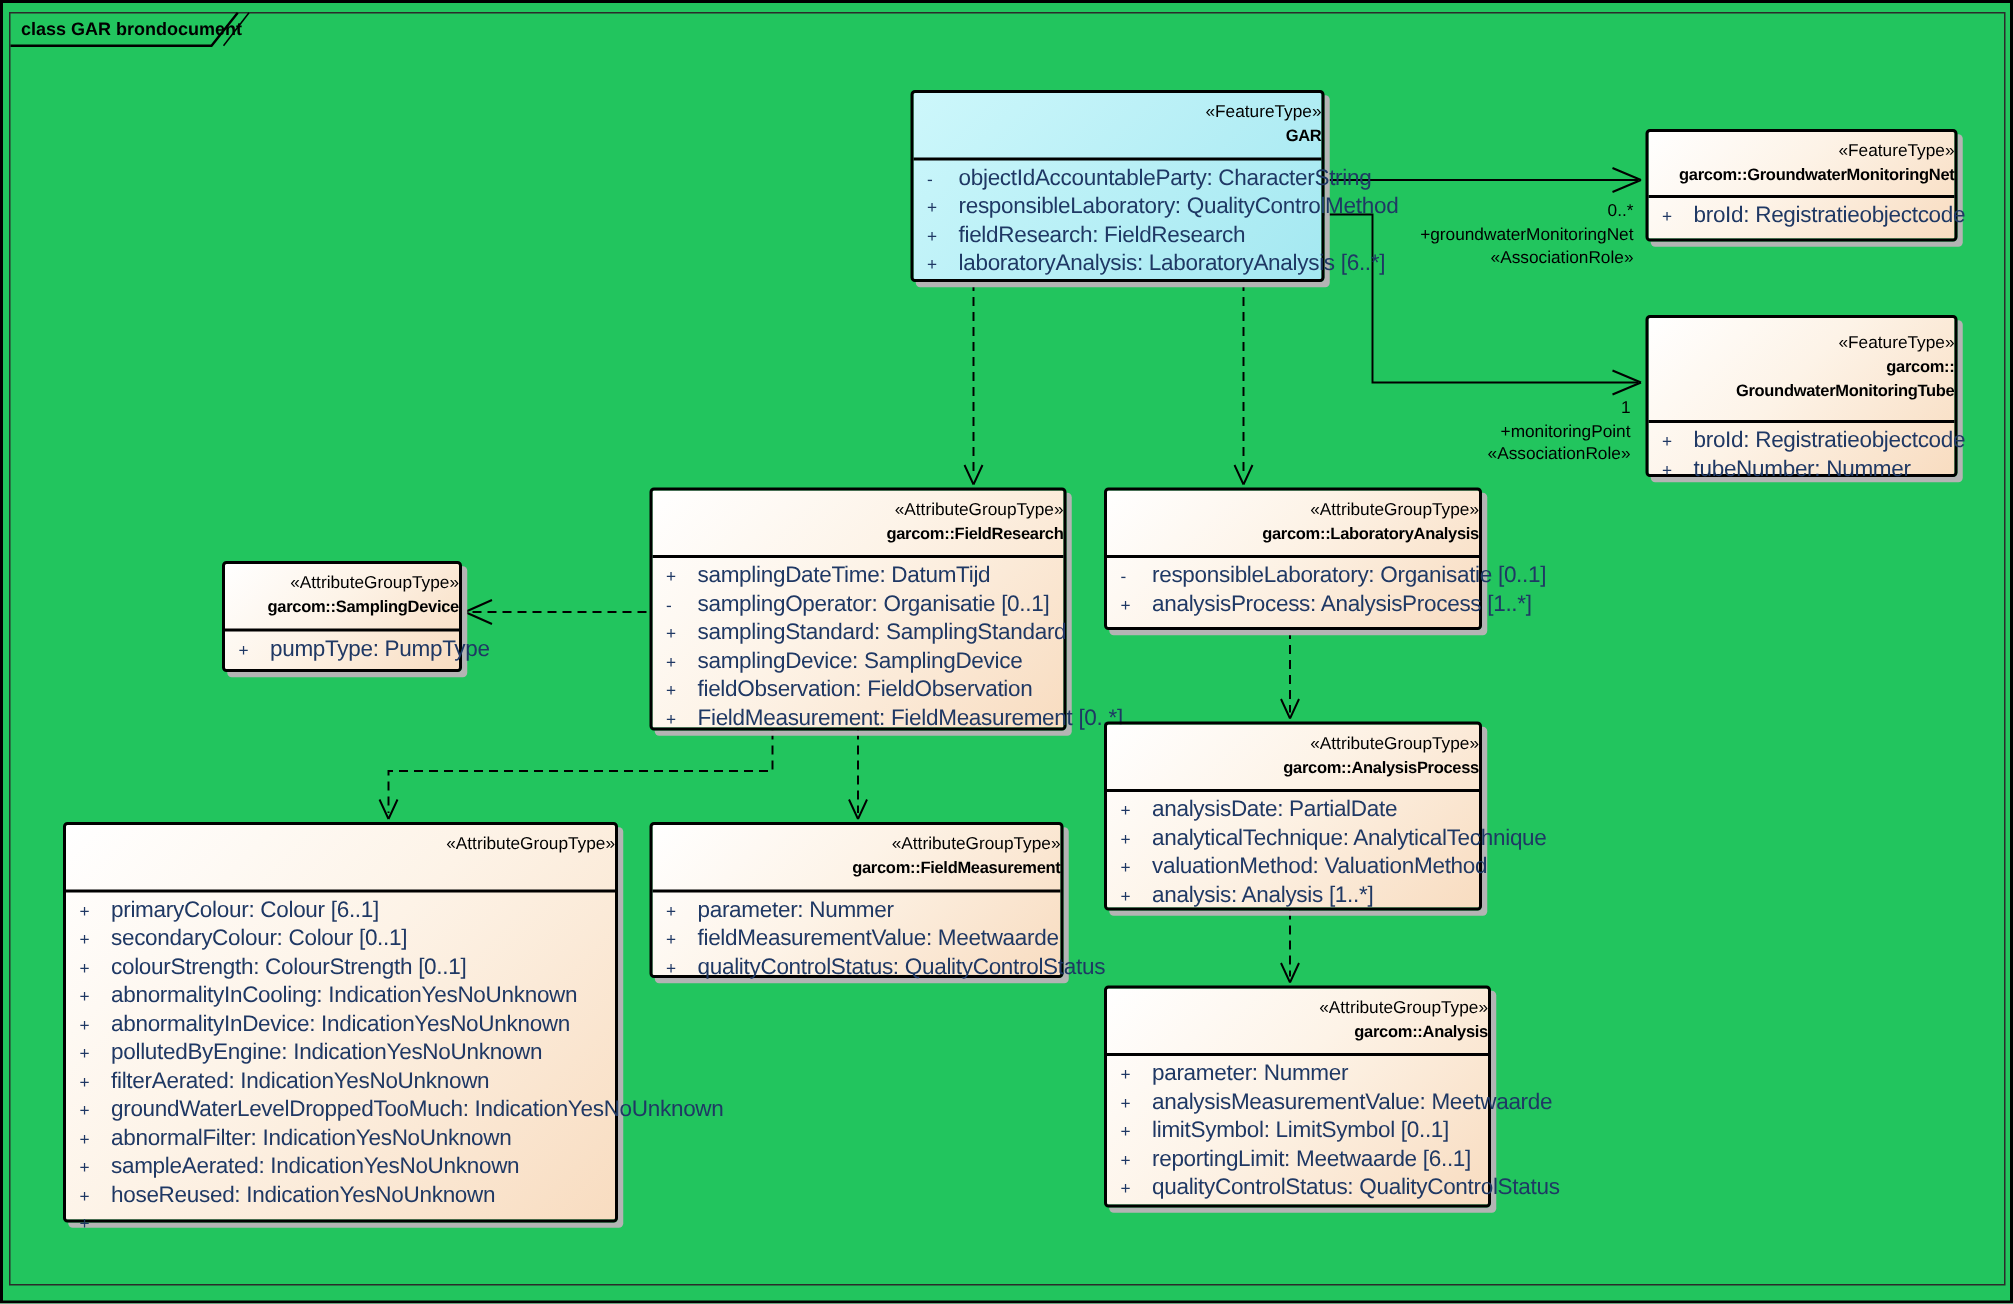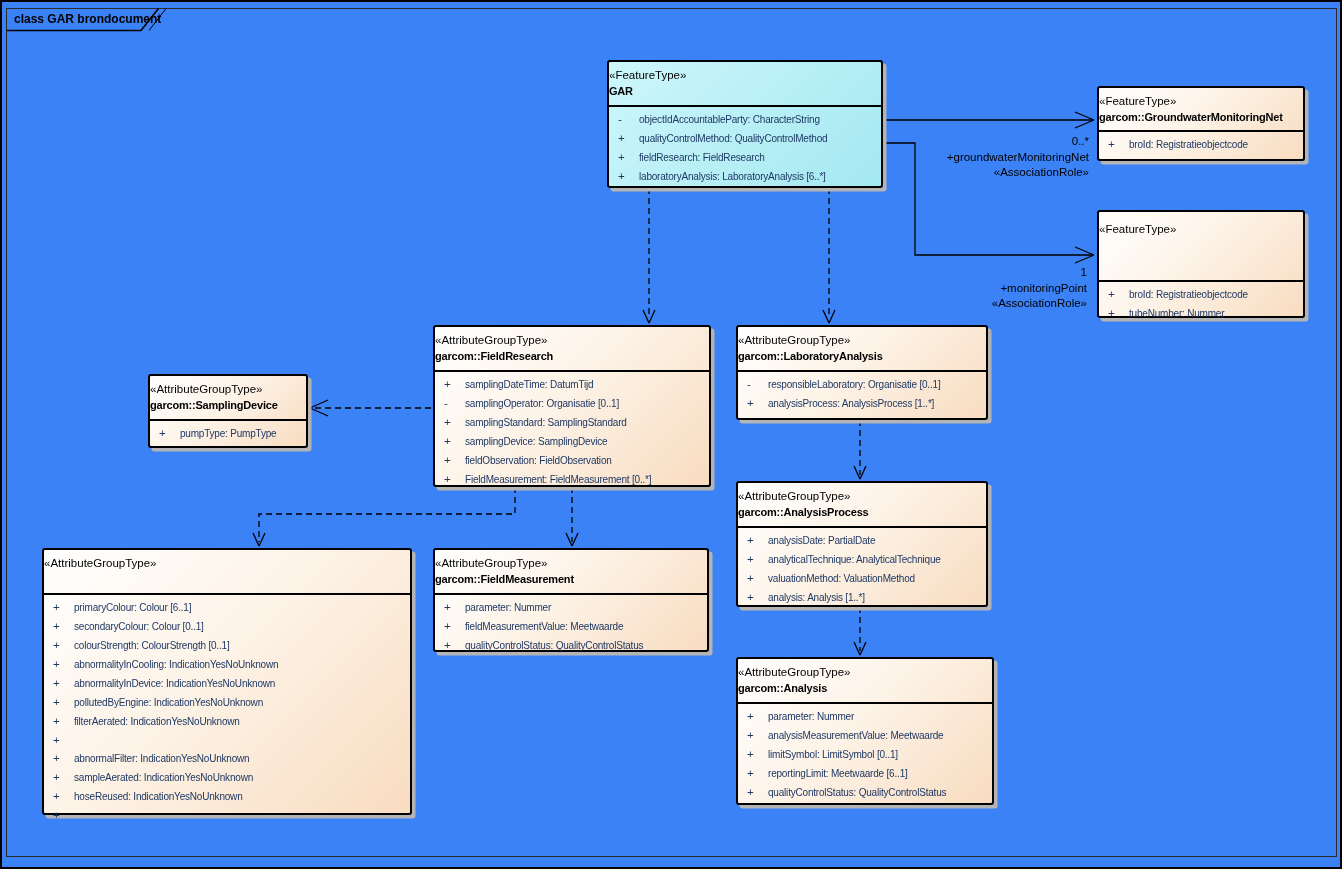--- a/index.html
+++ b/index.html
@@ -1,43 +1,43 @@
 <!DOCTYPE html>
 <html><head>
 <meta charset="utf-8">
 <style>
   html,body{margin:0;padding:0;background:#e8e8e8;}
   #canvas{
-    position:relative;width:1342px;height:869px;background:#3b82f6;
+    position:relative;width:1342px;height:869px;background:#22c55e;
     box-sizing:border-box;border:2px solid #000;
     font-family:"Liberation Sans",sans-serif;overflow:hidden;
   }
   #frame{
     position:absolute;left:4px;top:6px;width:1331px;height:849px;
     border:1px solid #2b2b2b;box-sizing:border-box;
   }
   #frame-tab-text{
     position:absolute;left:12px;top:10px;font-size:12px;font-weight:bold;color:#000;white-space:nowrap;
   }
   #connector-layer{position:absolute;left:0;top:0;width:1342px;height:869px;pointer-events:none;}
   .uml-box{
     position:absolute;box-sizing:border-box;border:2px solid #000;border-radius:3px;
     box-shadow:3.5px 3.5px 0 #b4b4b4;z-index:2;
   }
   .feature-fill{background:linear-gradient(135deg,#cdf7fb 0%,#a4e8f1 100%);}
   .group-fill{background:linear-gradient(135deg,#ffffff 0%,#fdf3e7 45%,#f8dcc0 100%);}
   .box-header{
-    box-sizing:border-box;border-bottom:2px solid #000;text-align:left;padding-top:5px;
+    box-sizing:border-box;border-bottom:2px solid #000;text-align:right;padding-top:5px;
   }
   .stereotype{font-size:11.5px;line-height:16px;color:#000;}
   .box-name{font-size:11px;font-weight:bold;line-height:16px;color:#000;white-space:pre-line;letter-spacing:-0.2px;}
   .box-attrs{padding-top:3px;}
   .attr-row{display:flex;align-items:baseline;line-height:18px;white-space:nowrap;}
   .attr-vis{flex:none;width:21px;padding-left:9px;font-size:11.5px;color:#1f3864;}
-  .attr-text{font-size:10px;letter-spacing:-0.2px;color:#1f3864;}
+  .attr-text{font-size:15px;letter-spacing:-0.2px;color:#1f3864;}
   .edge-labels{
     position:absolute;z-index:3;text-align:right;font-size:11.5px;line-height:15.5px;color:#000;white-space:nowrap;
   }
 </style>
 </head>
 <body>
 
 <div id="canvas">
 
   <div id="frame"></div>
@@ -102,21 +102,21 @@
       <div class="stereotype">«FeatureType»</div>
       <div class="box-name">GAR</div>
     </div>
     <div class="box-attrs">
         <div class="attr-row">
           <span class="attr-vis">-</span>
           <span class="attr-text">objectIdAccountableParty: CharacterString</span>
         </div>
         <div class="attr-row">
           <span class="attr-vis">+</span>
-          <span class="attr-text">qualityControlMethod: QualityControlMethod</span>
+          <span class="attr-text">responsibleLaboratory: QualityControlMethod</span>
         </div>
         <div class="attr-row">
           <span class="attr-vis">+</span>
           <span class="attr-text">fieldResearch: FieldResearch</span>
         </div>
         <div class="attr-row">
           <span class="attr-vis">+</span>
           <span class="attr-text">laboratoryAnalysis: LaboratoryAnalysis [6..*]</span>
         </div>
       </div>
@@ -131,20 +131,22 @@
         <div class="attr-row">
           <span class="attr-vis">+</span>
           <span class="attr-text">broId: Registratieobjectcode</span>
         </div>
       </div>
   </div>
 
   <div class="uml-box group-fill" style="left:1095px;top:208px;width:208px;height:108px">
     <div class="box-header" style="height:70px;padding-top:9px">
       <div class="stereotype">«FeatureType»</div>
+      <div class="box-name">garcom::
+GroundwaterMonitoringTube</div>
     </div>
     <div class="box-attrs">
         <div class="attr-row">
           <span class="attr-vis">+</span>
           <span class="attr-text">broId: Registratieobjectcode</span>
         </div>
         <div class="attr-row">
           <span class="attr-vis">+</span>
           <span class="attr-text">tubeNumber: Nummer</span>
         </div>
@@ -242,20 +244,21 @@
         <div class="attr-row">
           <span class="attr-vis">+</span>
           <span class="attr-text">pollutedByEngine: IndicationYesNoUnknown</span>
         </div>
         <div class="attr-row">
           <span class="attr-vis">+</span>
           <span class="attr-text">filterAerated: IndicationYesNoUnknown</span>
         </div>
         <div class="attr-row">
           <span class="attr-vis">+</span>
+          <span class="attr-text">groundWaterLevelDroppedTooMuch: IndicationYesNoUnknown</span>
         </div>
         <div class="attr-row">
           <span class="attr-vis">+</span>
           <span class="attr-text">abnormalFilter: IndicationYesNoUnknown</span>
         </div>
         <div class="attr-row">
           <span class="attr-vis">+</span>
           <span class="attr-text">sampleAerated: IndicationYesNoUnknown</span>
         </div>
         <div class="attr-row">

